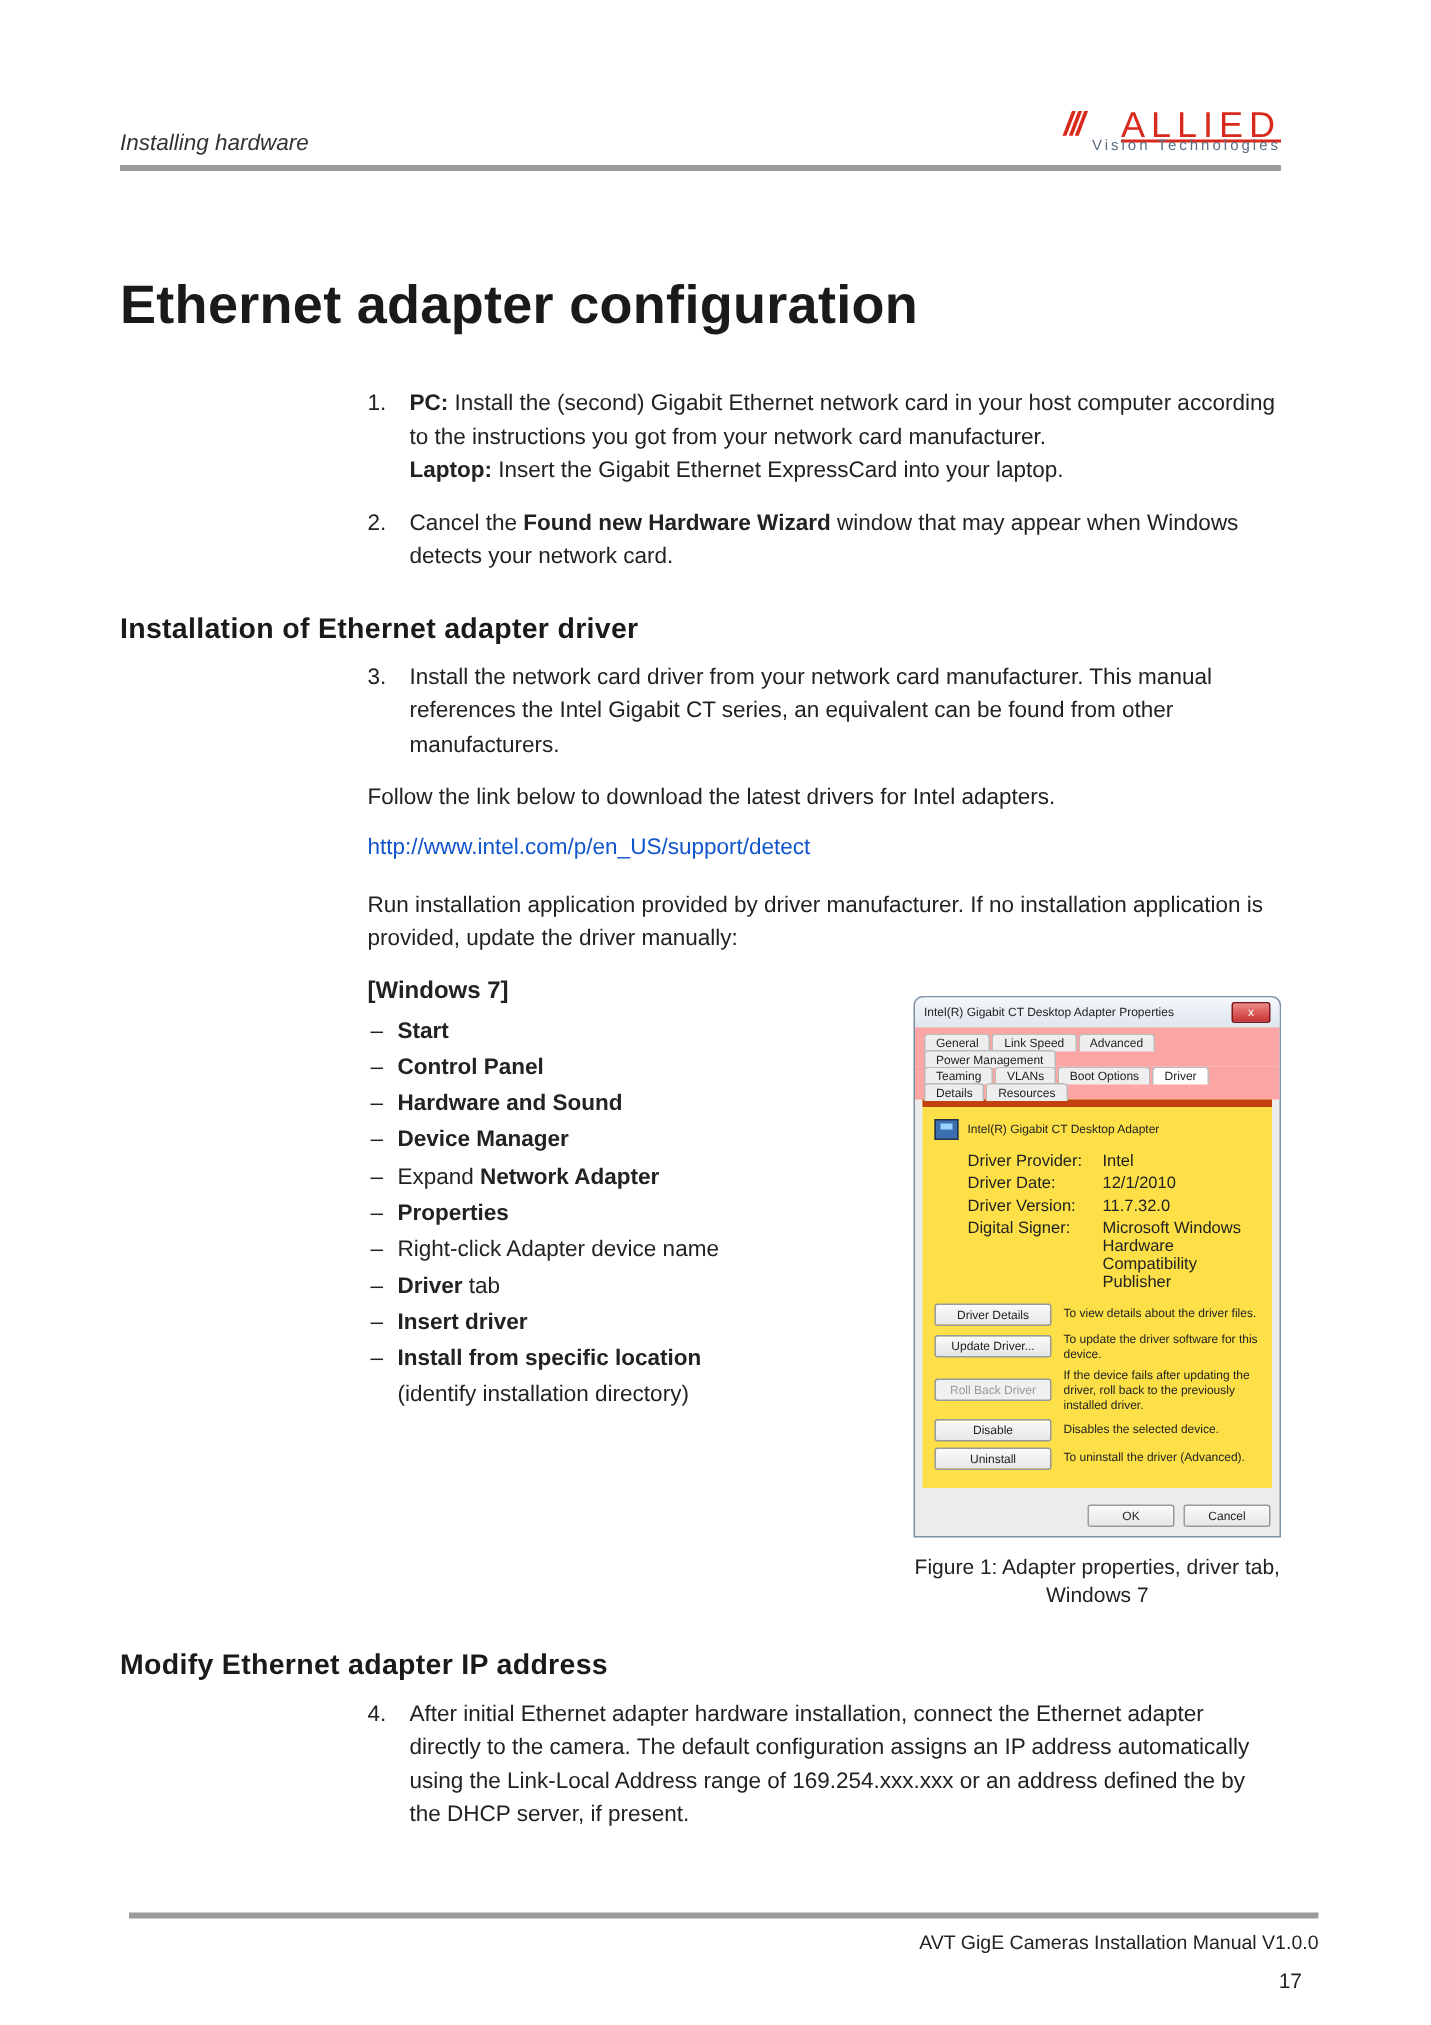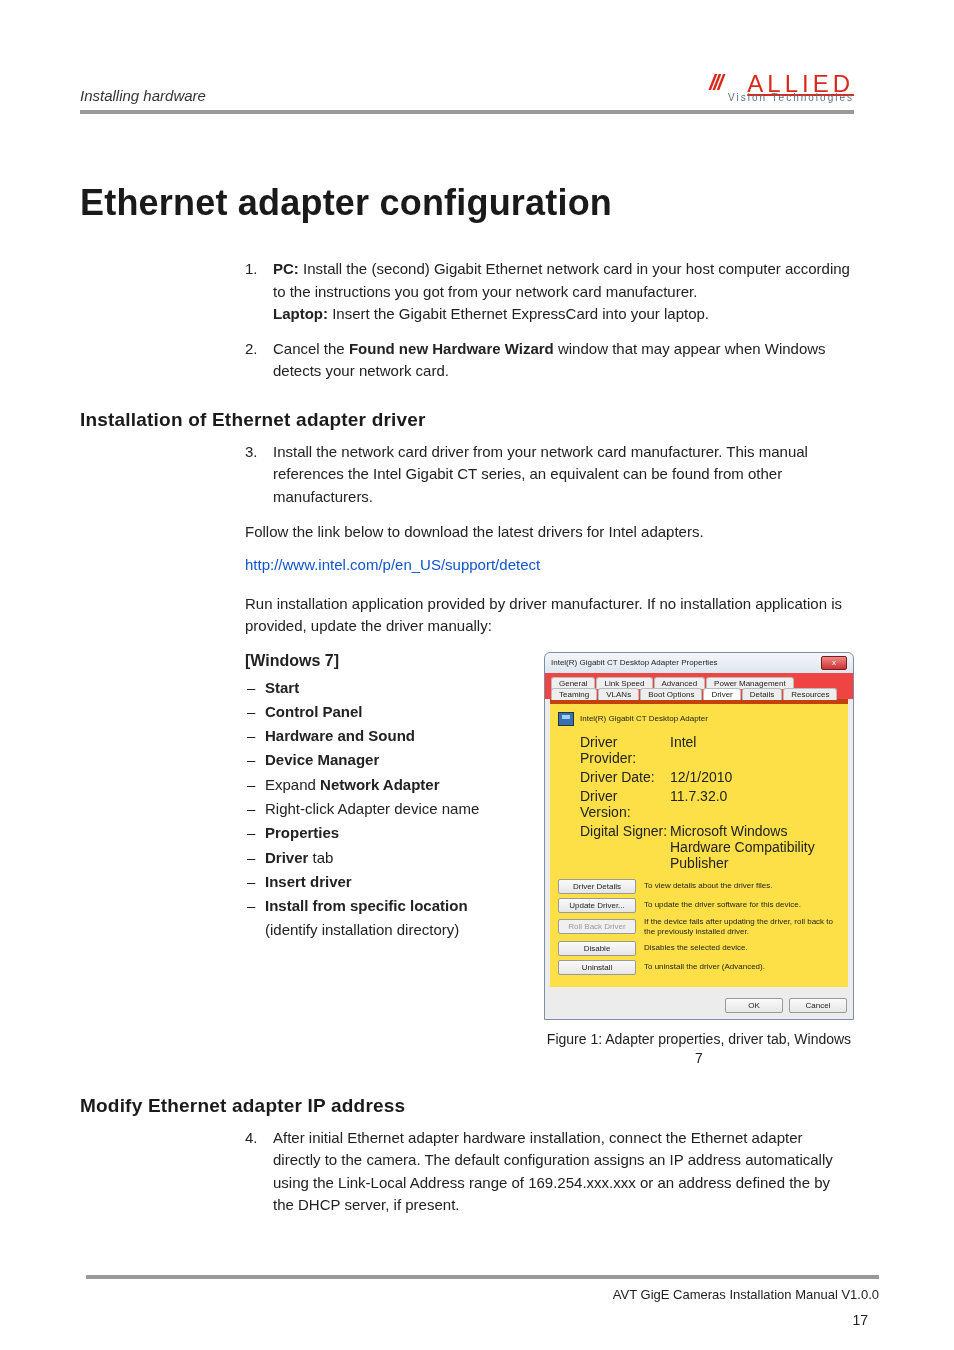--- a/index.html
+++ b/index.html
@@ -25,32 +25,32 @@
     .www-left .uline { border-bottom:1px solid #666; width:38px; margin-top:2px; }
     .globe { width:48px; height:44px; margin-top:6px; }
     .www-right { font-size:15px; line-height:1.55; }
     .www-right a { color:#1155cc; text-decoration:none; display:inline-block; margin-top:10px; }
     .lower { display:flex; gap:20px; margin-top:8px; align-items:flex-start; }
     .leftcol { flex:1 1 auto; }
     .win-h { font-family:Arial,"Arial Black",sans-serif; font-weight:900; font-size:16px; margin-bottom:6px; }
     ul.dash { list-style:none; padding:0; margin:0; }
     ul.dash > li { position:relative; padding-left:20px; font-size:15px; line-height:1.62; }
     ul.dash > li::before { content:"\2013"; position:absolute; left:2px; }
-    .fig-wrap { width:310px; flex:none; }
+    .fig-wrap { width:245px; flex:none;margin-top:12px; }
     .dlg { border:1px solid #7b8fa6; border-radius:6px 6px 0 0; background:#ececec; font-family:Tahoma,sans-serif; font-size:8px; color:#222; }
     .dlg-title { display:flex; justify-content:space-between; align-items:center; padding:3px 6px; background:linear-gradient(#f4f7fb,#dfe6ee); border-top-left-radius:6px; border-top-right-radius:6px; }
     .dlg-title .x { width:26px; height:14px; background:linear-gradient(#e88,#c33); border:1px solid #7a1a1a; border-radius:2px; color:#fff; display:flex; align-items:center; justify-content:center; font-size:8px; }
-    .tabs { display:flex; flex-wrap:wrap; padding:4px 6px 0 6px; background:#ef4444; font-size:8px; }
+    .tabs { display:flex; flex-wrap:wrap; padding:4px 6px 0 6px; background:#fca5a5; font-size:8px; }
     .tab { border:1px solid #bbb; border-bottom:none; padding:1px 7px; margin-right:1px; background:#eee; border-radius:3px 3px 0 0; margin-bottom:-1px; }
     .tab.active { background:#fff; font-weight:400; }
     .dlg-body { background:#fde047; border-top:5px solid #c2410c; margin:0 5px 5px 5px; padding:8px; }
     .dev-row { display:flex; align-items:center; gap:6px; margin-bottom:8px; }
     .dev-icon { width:16px; height:14px; background:#3a6fb0; border:1px solid #234; position:relative; }
     .dev-icon::after { content:""; position:absolute; left:3px; top:2px; width:8px; height:4px; background:#9cd2ff; }
-    .kv { display:grid; grid-template-columns:90px 1fr; row-gap:3px; margin-left:22px; margin-bottom:8px; font-size:14px; }
+    .kv { display:grid; grid-template-columns:90px 1fr; row-gap:3px; margin-left:22px; margin-bottom:8px; font-size:11px; }
     .btn-row { display:flex; gap:8px; margin-bottom:4px; align-items:center; }
     .btn { border:1px solid #9a9a9a; background:linear-gradient(#fafafa,#e6e6e6); border-radius:2px; padding:2px 4px; font-size:8px; width:78px; text-align:center; }
     .btn.disabled { color:#999; background:#f0f0f0; }
     .btn-desc { font-size:8px; flex:1; line-height:1.25; }
     .dlg-footer { display:flex; justify-content:flex-end; gap:6px; padding:6px; }
     .dlg-footer .btn { width:58px; padding:2px 0; }
     .caption { text-align:center; font-size:14px; line-height:1.4; margin-top:10px; }
     .foot { position:absolute; bottom:48px; right:75px; left:86px; text-align:right; font-size:13px; border-top:4px solid #9a9a9a; padding-top:8px; }
     .pagenum { position:absolute; bottom:22px; right:86px; font-size:14px; }
   </style>
@@ -106,22 +106,22 @@
 
     <div class="lower">
       <div class="leftcol">
         <div class="win-h">[Windows 7]</div>
         <ul class="dash" id="win-list">
             <li><span class="bold">Start</span></li>
             <li><span class="bold">Control Panel</span></li>
             <li><span class="bold">Hardware and Sound</span></li>
             <li><span class="bold">Device Manager</span></li>
             <li><span>Expand </span><span class="bold">Network Adapter</span></li>
+            <li><span class="bold">Properties</span></li>
             <li><span>Right-click Adapter device name</span></li>
-            <li><span class="bold">Properties</span></li>
             <li><span class="bold">Driver</span><span> tab</span></li>
             <li><span class="bold">Insert driver</span></li>
             <li><span class="bold">Install from specific location</span><br><span>(identify installation directory)</span></li>
           </ul>
       </div>
 
       <div class="fig-wrap">
         <div class="dlg">
           <div class="dlg-title">
             <span>Intel(R) Gigabit CT Desktop Adapter Properties</span>

